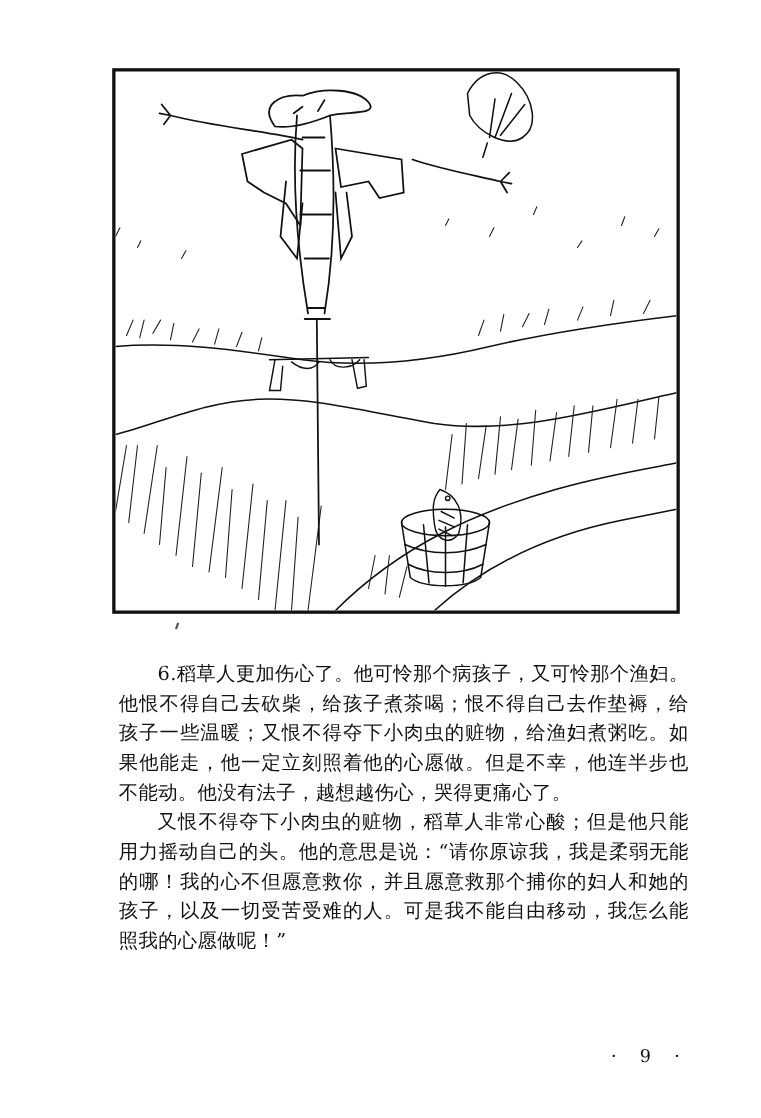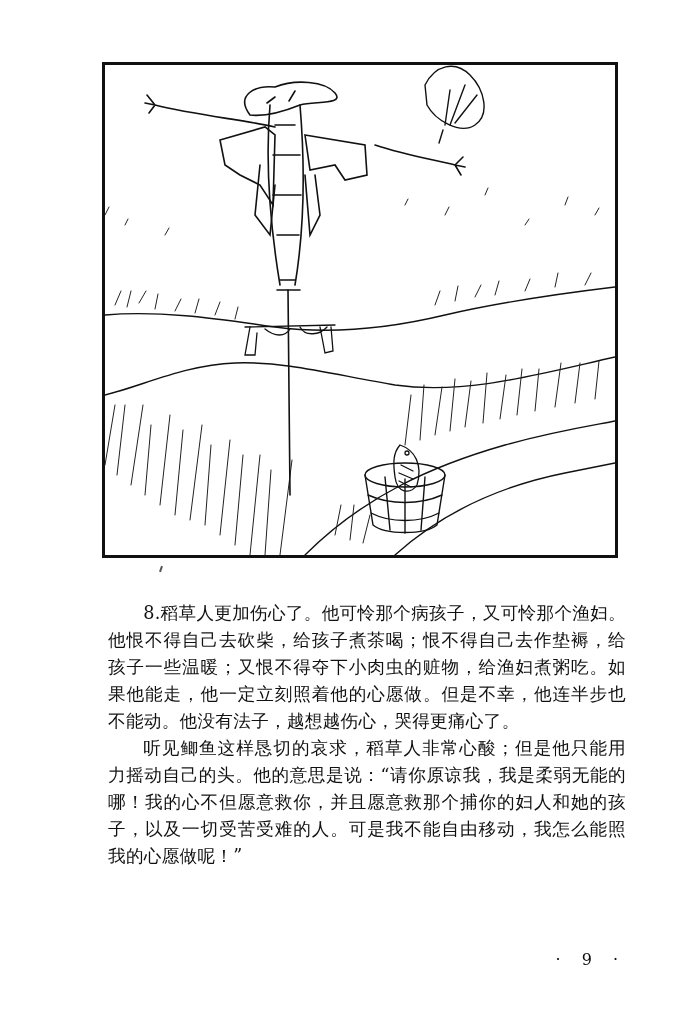--- a/index.html
+++ b/index.html
@@ -66,17 +66,17 @@
         <circle cx="302" cy="388" r="2"></circle>
         <path d="M296 400 l12 6 M294 408 l14 6 M294 416 l12 6"></path>
       </g>
     </g>
   </svg>
 </div>
 
 <div class="stray-mark"></div>
 
 <div class="text-block">
-  <p class="para indent">8.稻草人更加伤心了。他可怜那个病孩子，又可怜那个渔妇。他恨不得自己去砍柴，给孩子煮茶喝；恨不得自己去作垫褥，给孩子一些温暖；又恨不得夺下小肉虫的赃物，给渔妇煮粥吃。如果他能走，他一定立刻照着他的心愿做。但是不幸，他连半步也不能动。他没有法子，越想越伤心，哭得更痛心了。</p>
-  <p class="para indent">听见鲫鱼这样恳切的哀求，稻草人非常心酸；但是他只能用力摇动自己的头。他的意思是说：“请你原谅我，我是柔弱无能的哪！我的心不但愿意救你，并且愿意救那个捕你的妇人和她的孩子，以及一切受苦受难的人。可是我不能自由移动，我怎么能照我的心愿做呢！”</p>
+  <p class="para indent">6.稻草人更加伤心了。他可怜那个病孩子，又可怜那个渔妇。他恨不得自己去砍柴，给孩子煮茶喝；恨不得自己去作垫褥，给孩子一些温暖；又恨不得夺下小肉虫的赃物，给渔妇煮粥吃。如果他能走，他一定立刻照着他的心愿做。但是不幸，他连半步也不能动。他没有法子，越想越伤心，哭得更痛心了。</p>
+  <p class="para indent">又恨不得夺下小肉虫的赃物，稻草人非常心酸；但是他只能用力摇动自己的头。他的意思是说：“请你原谅我，我是柔弱无能的哪！我的心不但愿意救你，并且愿意救那个捕你的妇人和她的孩子，以及一切受苦受难的人。可是我不能自由移动，我怎么能照我的心愿做呢！”</p>
 </div>
 
 <div class="page-number">· 9 ·</div>
 
 </body></html>

